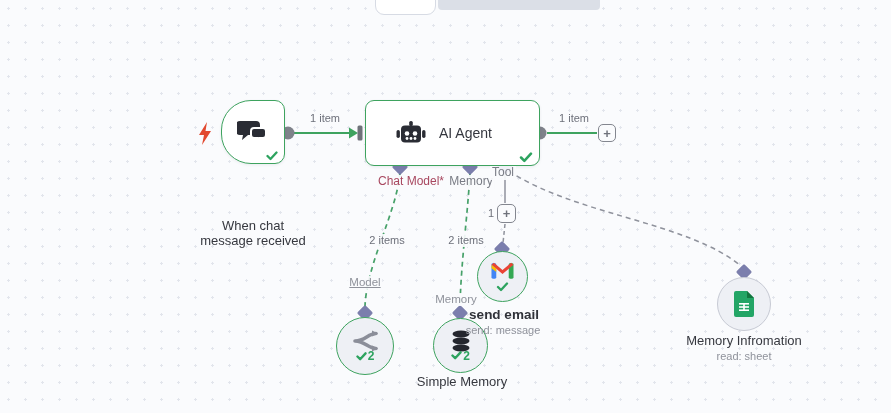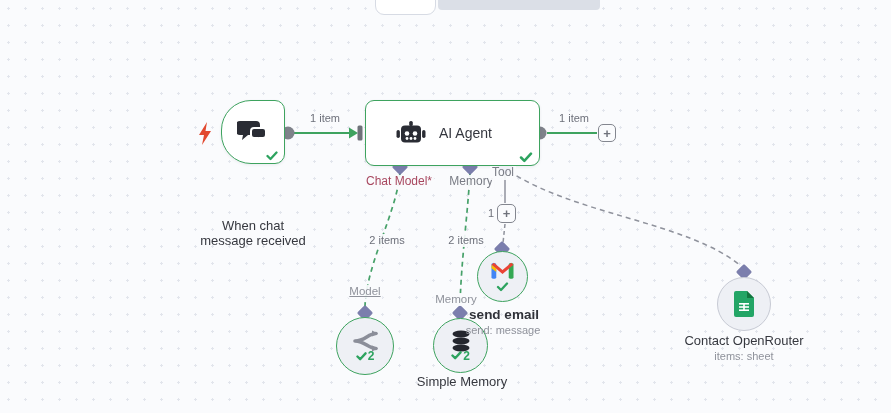--- a/index.html
+++ b/index.html
@@ -31,21 +31,21 @@
   .mem-node{left:433px;top:318px;width:55px;height:55px;}
   .gmail-node{left:477px;top:251px;width:51px;height:51px;}
   .sheet-node{left:717px;top:277px;width:54px;height:54px;border-color:#c7cad4;}
   .runcount{display:flex;align-items:center;gap:1px;margin-top:-2px;
     color:#2da35f;font-size:12px;font-weight:bold;line-height:1;}
   .lbl{position:absolute;z-index:3;transform:translateX(-50%);white-space:nowrap;line-height:1.15;}
   .node-label{font-size:13px;font-weight:500;color:#36383f;text-align:center;}
   .wrap{white-space:normal;}
   .edge-label{font-size:11px;color:#6d707a;background:rgba(250,251,253,.92);padding:0 2px;}
   .port-label{font-size:12px;color:#797c85;background:rgba(250,251,253,.92);padding:0 2px;}
-  .port-label.required{color:#a8475f;}
+  .port-label.required{color:#a8475f;margin-left:12px;}
   .sub-label{font-size:11.5px;color:#8f929b;background:rgba(250,251,253,.92);padding:0 2px;}
   .subtitle{font-size:11px;color:#8f929b;}
   .big-label{font-size:13.5px;font-weight:600;color:#303239;}
   .agent-title{font-size:14px;font-weight:500;color:#34363e;}
   .plus-btn{
     position:absolute;box-sizing:border-box;background:#fafbfd;border:1.6px solid #83868f;
     border-radius:5px;color:#6f727b;display:flex;align-items:center;justify-content:center;
     font-size:13px;font-weight:bold;line-height:1;z-index:3;
   }
   .top-btn{position:absolute;left:375px;top:-9px;width:59px;height:22px;background:#ffffff;
@@ -133,21 +133,21 @@
   <div class="lbl port-label" style="left:471px;top:175px;">Memory</div>
   <div class="lbl port-label" style="left:503px;top:166px;">Tool</div>
 
   <div class="plus-btn" style="left:598px;top:124px;width:18px;height:18px;">+</div>
   <div class="plus-btn" style="left:497px;top:204px;width:19px;height:19px;">+</div>
   <div class="lbl edge-label" style="left:491px;top:207px;">1</div>
 
   <div class="lbl edge-label" style="left:387px;top:234px;">2 items</div>
   <div class="lbl edge-label" style="left:466px;top:234px;">2 items</div>
 
-  <div class="lbl sub-label" style="left:365px;top:285px;text-decoration:underline;">Model</div>
+  <div class="lbl sub-label" style="left:365px;top:276px;text-decoration:underline;">Model</div>
   <div class="lbl sub-label" style="left:456px;top:293px;">Memory</div>
 
   <div class="circle-node gmail-node">
     <svg width="23" height="18" viewBox="0 0 24 18">
       <rect x="0.5" y="1" width="5" height="16" rx="1.5" fill="#4285f4"></rect>
       <rect x="18.5" y="1" width="5" height="16" rx="1.5" fill="#34a853"></rect>
       <polygon points="0.5,2.5 3,0.5 12,8 21,0.5 23.5,2.5 12,12" fill="#ea4335"></polygon>
       <polygon points="0.5,2.5 5.5,6.5 5.5,10 0.5,6" fill="#fbbc04"></polygon>
     </svg>
     <svg width="13" height="10" viewBox="0 0 12 10" style="margin-top:2px;">
@@ -191,16 +191,16 @@
       <path d="M2,0 h11 l7,7 v17 a2,2 0 0 1 -2,2 h-16 a2,2 0 0 1 -2,-2 v-22 a2,2 0 0 1 2,-2 z" fill="#23a566"></path>
       <path d="M13,0 l7,7 h-7 z" fill="#12753f"></path>
       <g fill="#ffffff">
         <rect x="5" y="12" width="10" height="1.6"></rect>
         <rect x="5" y="15.2" width="10" height="1.6"></rect>
         <rect x="5" y="18.4" width="10" height="1.6"></rect>
         <rect x="9.2" y="12" width="1.6" height="8"></rect>
       </g>
     </svg>
   </div>
-  <div class="lbl node-label" style="left:744px;top:334px;">Contact OpenRouter</div>
-  <div class="lbl subtitle" style="left:744px;top:350px;">items: sheet</div>
+  <div class="lbl node-label" style="left:744px;top:334px;">Memory Infromation</div>
+  <div class="lbl subtitle" style="left:744px;top:350px;">read: sheet</div>
 
 </div>
 
 </body></html>

